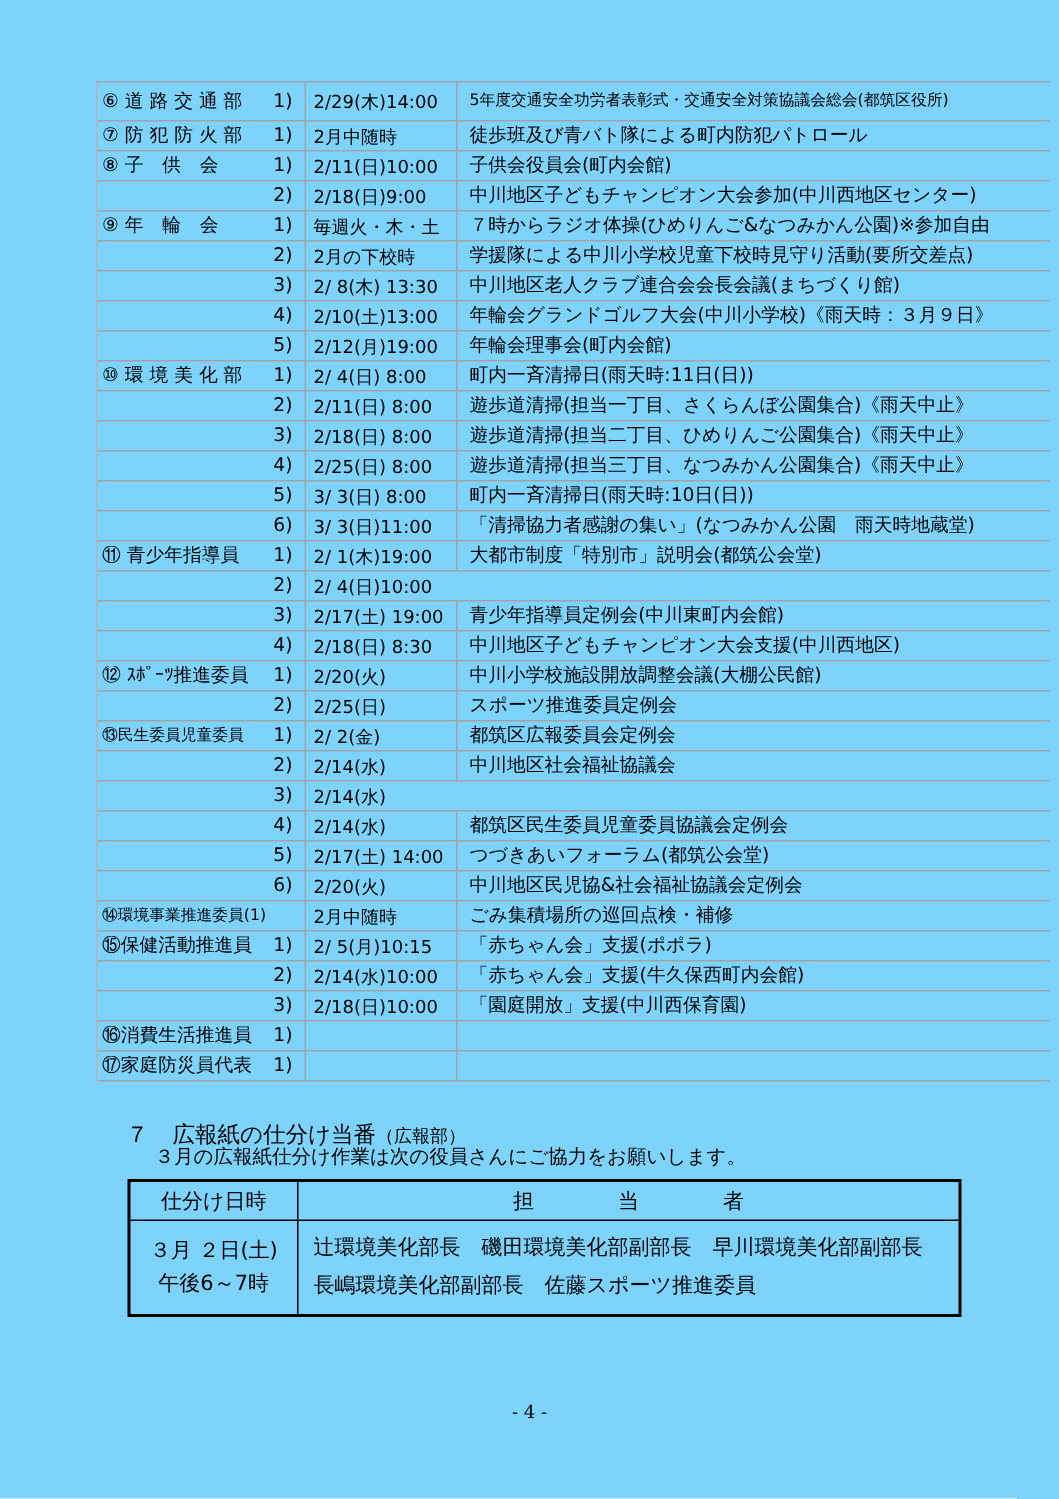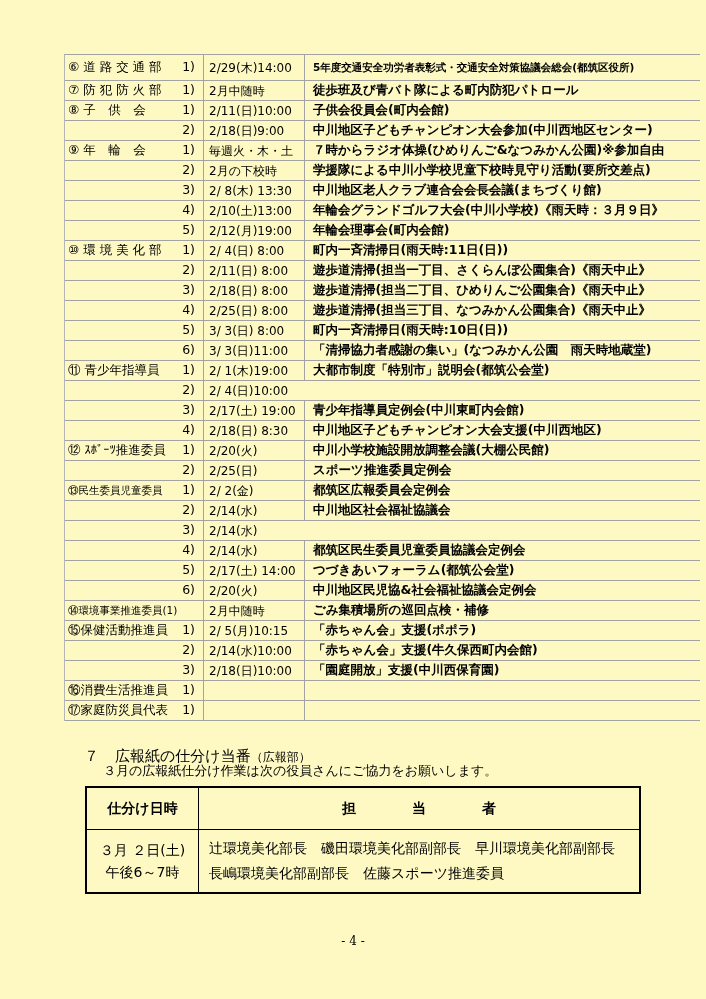--- a/index.html
+++ b/index.html
@@ -1,20 +1,20 @@
 <!DOCTYPE html>
 <html><head>
 <meta charset="utf-8">
 <style>
   html, body { margin: 0; padding: 0; background: #ffffff; }
   .page {
     position: relative;
     width: 706px;
     height: 999px;
-    background: #fef9c3;
+    background: #7dd3fc;
     font-family: "DejaVu Sans", "Liberation Sans", sans-serif;
     color: #000000;
     overflow: hidden;
   }
 
   
   .sched {
     position: absolute;
     left: 64px;
     top: 54px;
@@ -58,21 +58,20 @@
   }
   .c3 {
     flex: 1;
     align-self: stretch;
     display: flex;
     align-items: center;
     border-left: 1px solid #a3a3a3;
     padding-left: 8px;
     box-sizing: border-box;
     overflow: hidden;
-    font-weight: bold;
   }
   .c3.sm { font-size: 10.5px; }
 
   
   .sec7-heading {
     position: absolute;
     left: 84px;
     top: 747px;
     font-size: 15px;
     white-space: nowrap;
@@ -90,24 +89,23 @@
     position: absolute;
     left: 85px;
     top: 786px;
     width: 556px;
     border: 2px solid #000000;
     box-sizing: border-box;
     font-size: 14px;
   }
   .duty-header {
     display: flex;
-    height: 42px;
+    height: 26px;
     border-bottom: 1px solid #000000;
     box-sizing: border-box;
-    font-weight: bold;
   }
   .duty-row { display: flex; }
   .duty-c1 {
     width: 112px;
     border-right: 1px solid #000000;
     box-sizing: border-box;
     display: flex;
     flex-direction: column;
     justify-content: center;
     align-items: center;

